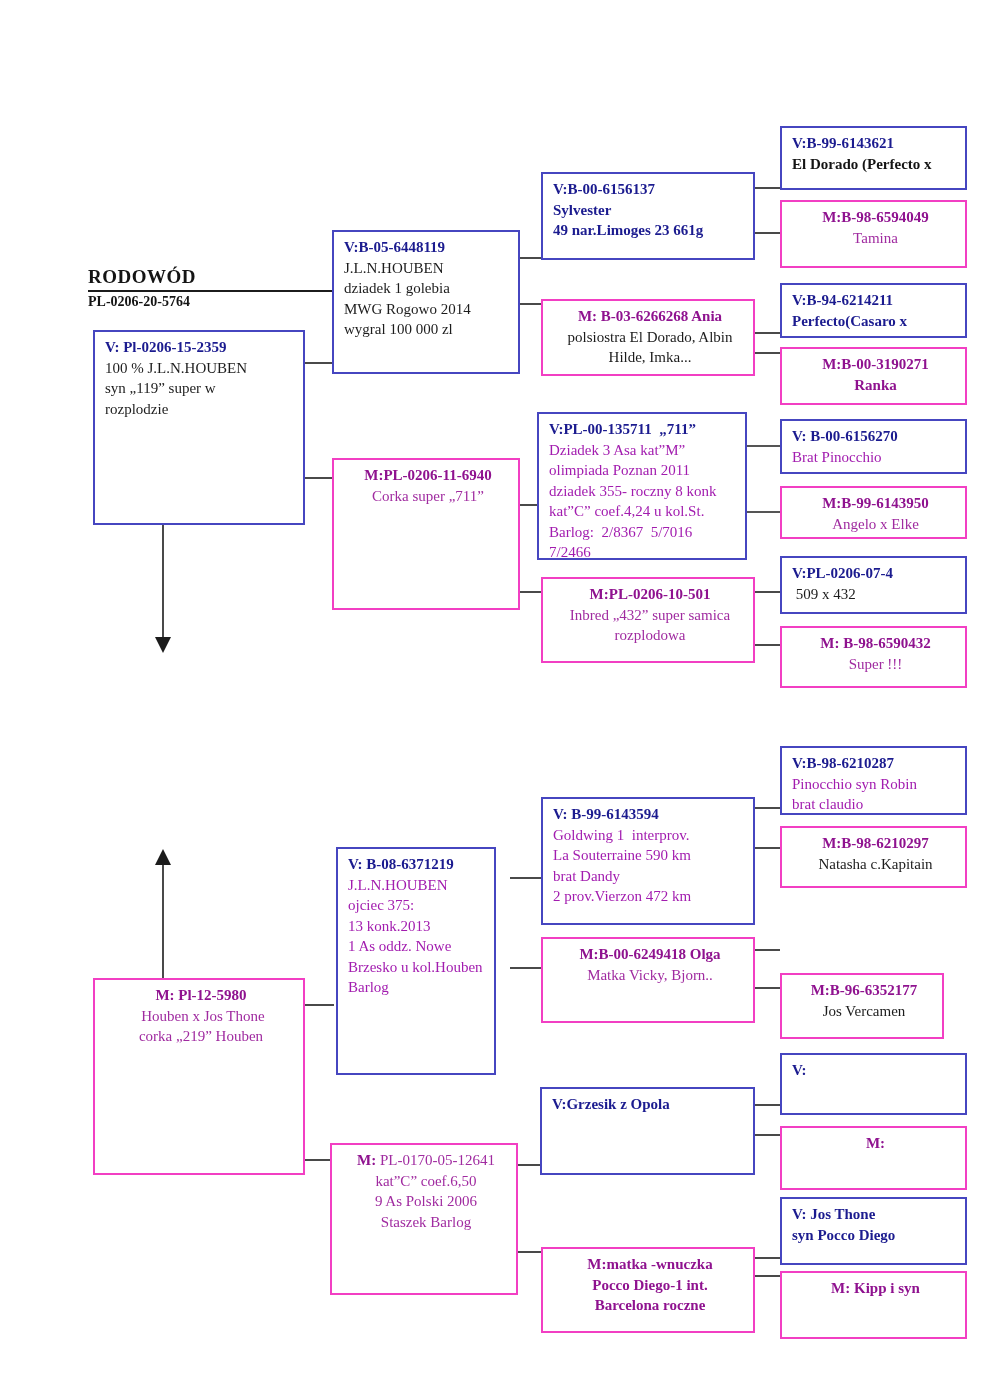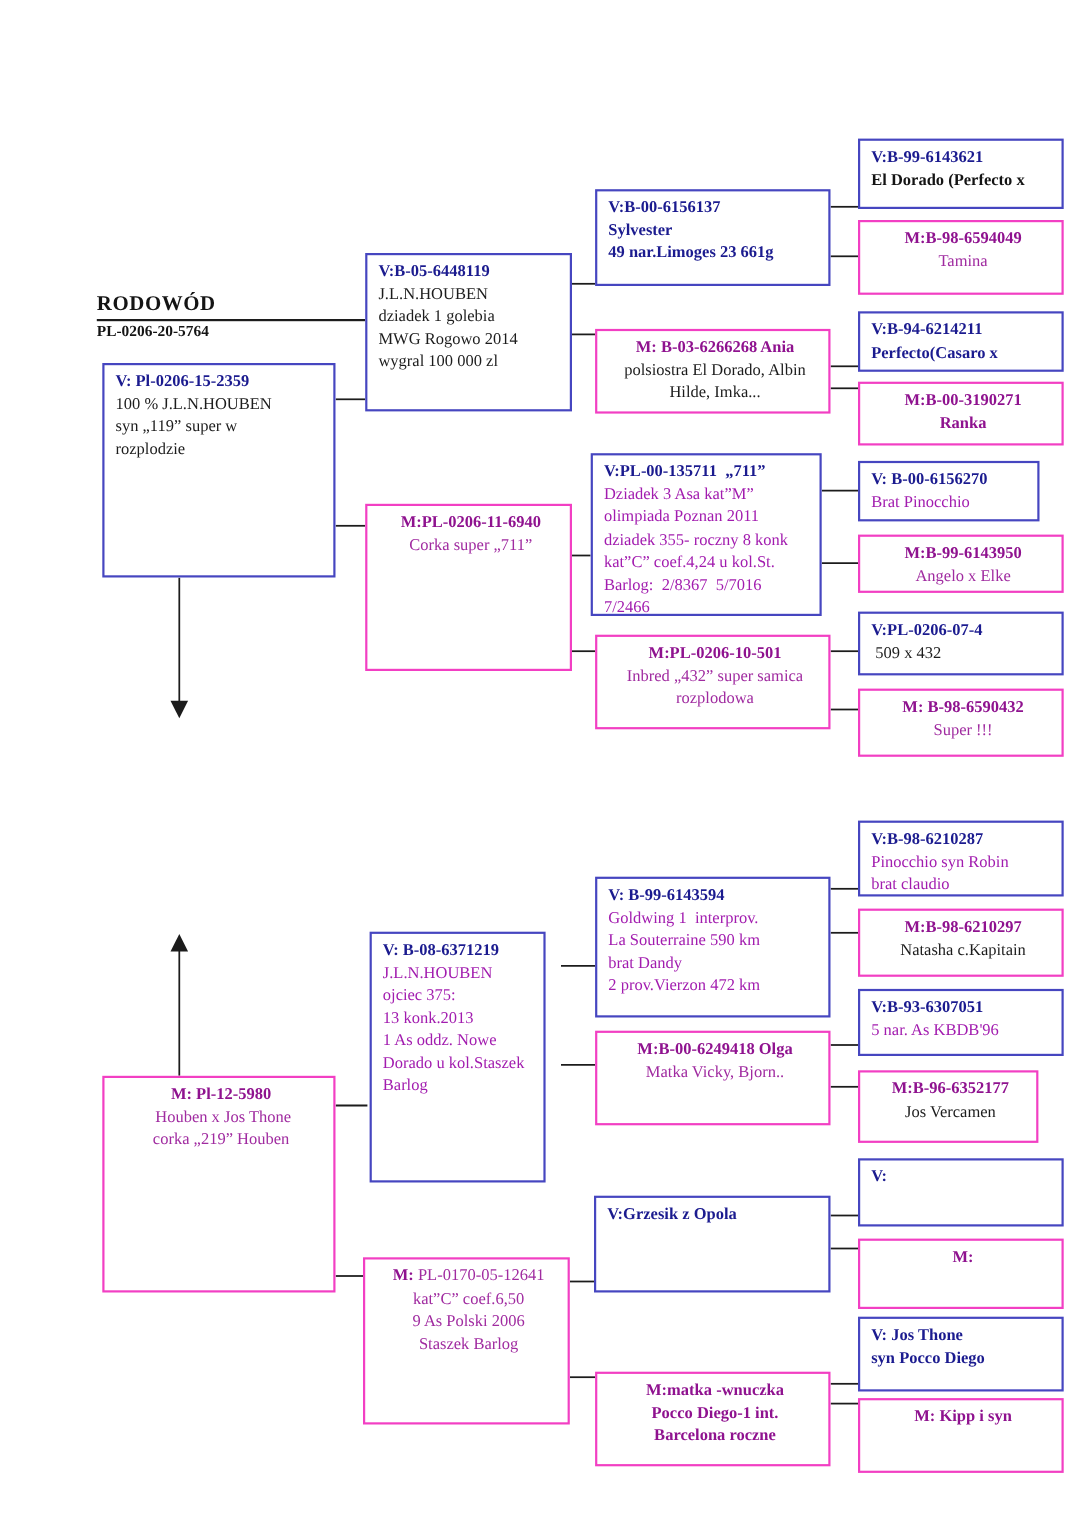--- a/index.html
+++ b/index.html
@@ -102,21 +102,21 @@
   <div class="box m" style="left:332px;top:458px;width:188px;height:152px">
     <div class="hm">M:PL-0206-11-6940</div>
     <div class="bm">Corka super „711”</div>
   </div>
   <div class="box v" style="left:336px;top:847px;width:160px;height:228px">
     <div class="hv">V: B-08-6371219</div>
     <div class="bblue">J.L.N.HOUBEN</div>
     <div class="bblue">ojciec 375:</div>
     <div class="bblue">13 konk.2013</div>
     <div class="bblue">1 As oddz. Nowe</div>
-    <div class="bblue">Dorado u kol.Staszek</div>
+    <div class="bblue">Brzesko u kol.Houben</div>
     <div class="bblue">Barlog</div>
   </div>
   <div class="box m" style="left:330px;top:1143px;width:188px;height:152px">
     <div><span class="hm">M:</span><span class="bm"> PL-0170-05-12641</span></div>
     <div class="bm">kat”C” coef.6,50</div>
     <div class="bm">9 As Polski 2006</div>
     <div class="bm">Staszek Barlog</div>
   </div>
 
   <div class="box v" style="left:541px;top:172px;width:214px;height:88px">
@@ -172,21 +172,21 @@
     <div class="bm">Tamina</div>
   </div>
   <div class="box v" style="left:780px;top:283px;width:187px;height:55px">
     <div class="hv">V:B-94-6214211</div>
     <div class="hv">Perfecto(Casaro x</div>
   </div>
   <div class="box m" style="left:780px;top:347px;width:187px;height:58px">
     <div class="hm">M:B-00-3190271</div>
     <div class="hm">Ranka</div>
   </div>
-  <div class="box v" style="left:780px;top:419px;width:165px;height:55px">
+  <div class="box v" style="left:780px;top:419px;width:187px;height:55px">
     <div class="hv">V: B-00-6156270</div>
     <div class="bblue">Brat Pinocchio</div>
   </div>
   <div class="box m" style="left:780px;top:486px;width:187px;height:53px">
     <div class="hm">M:B-99-6143950</div>
     <div class="bm">Angelo x Elke</div>
   </div>
   <div class="box v" style="left:780px;top:556px;width:187px;height:58px">
     <div class="hv">V:PL-0206-07-4</div>
     <div class="bk"> 509 x 432</div>
@@ -197,24 +197,20 @@
   </div>
   <div class="box v" style="left:780px;top:746px;width:187px;height:69px">
     <div class="hv">V:B-98-6210287</div>
     <div class="bblue">Pinocchio syn Robin</div>
     <div class="bblue">brat claudio</div>
   </div>
   <div class="box m" style="left:780px;top:826px;width:187px;height:62px">
     <div class="hm">M:B-98-6210297</div>
     <div class="bk">Natasha c.Kapitain</div>
   </div>
-  <div class="box v" style="left:780px;top:899px;width:187px;height:61px">
-    <div class="hv">V:B-93-6307051</div>
-    <div class="bblue">5 nar. As KBDB'96</div>
-  </div>
   <div class="box m" style="left:780px;top:973px;width:164px;height:66px">
     <div class="hm">M:B-96-6352177</div>
     <div class="bk">Jos Vercamen</div>
   </div>
   <div class="box v" style="left:780px;top:1053px;width:187px;height:62px">
     <div class="hv">V:</div>
   </div>
   <div class="box m" style="left:780px;top:1126px;width:187px;height:64px">
     <div class="hm">M:</div>
   </div>

